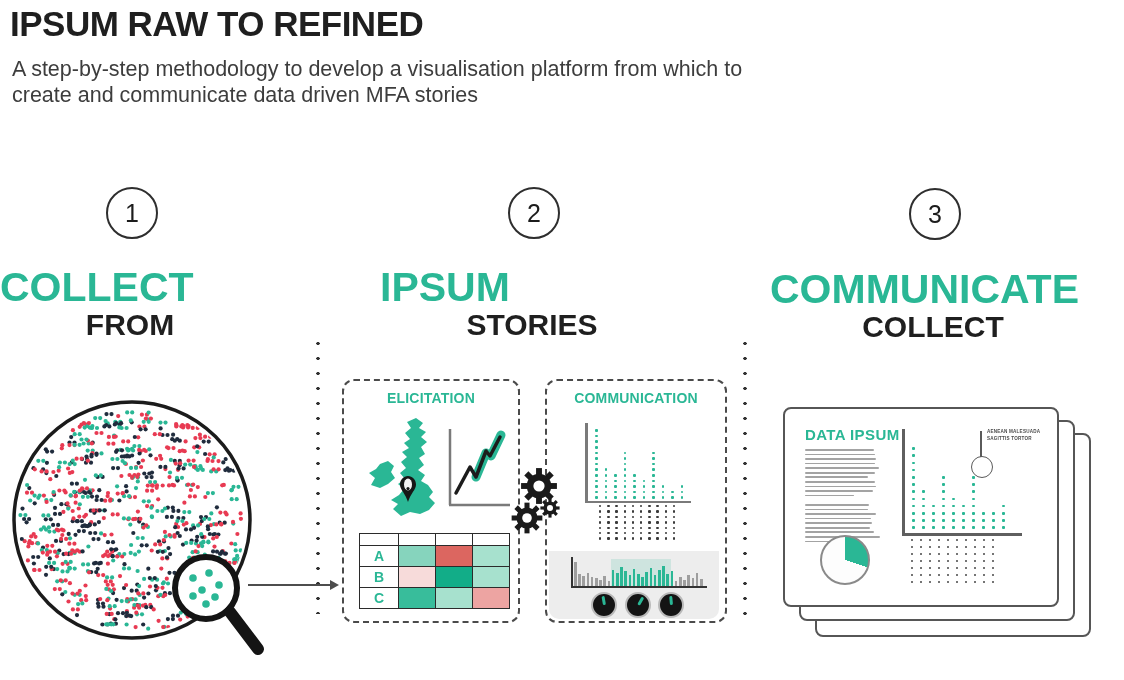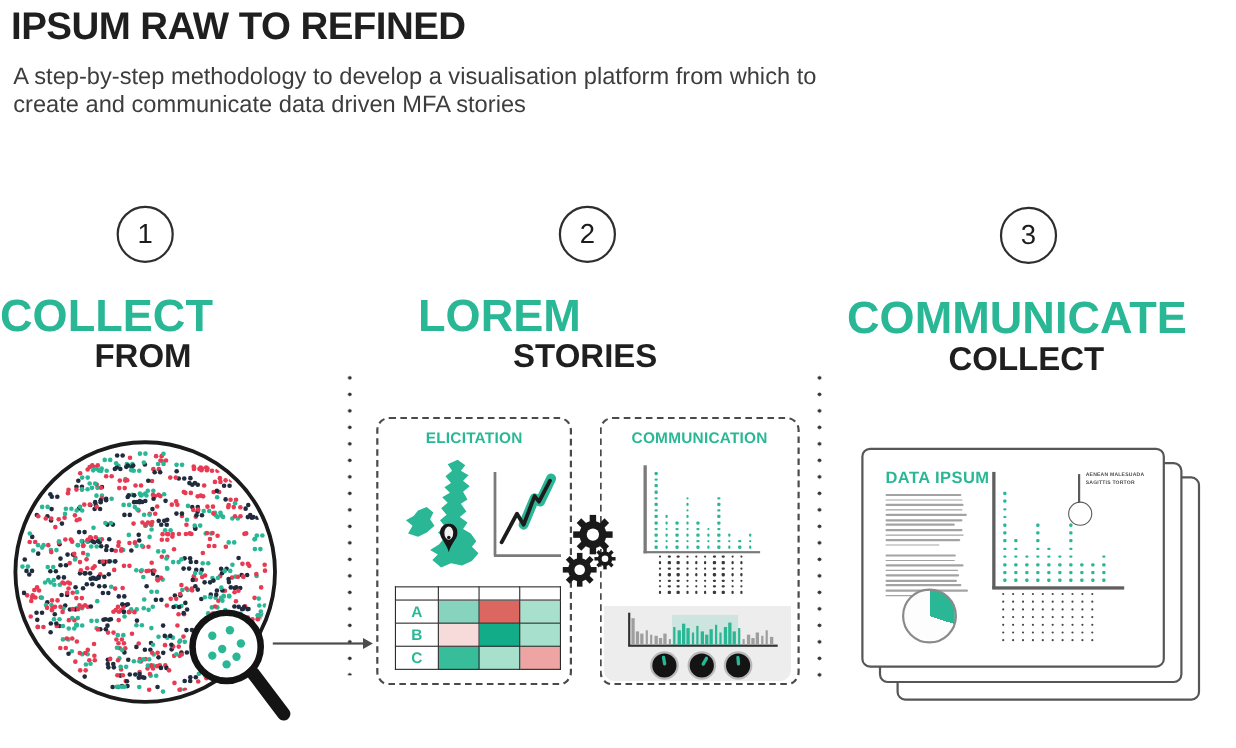--- a/index.html
+++ b/index.html
@@ -61,21 +61,21 @@
     </div>
   <div class="abs step-circle" style="left:508px;top:187px;">
     <span>2</span>
     </div>
   <div class="abs step-circle" style="left:909px;top:188px;">
     <span>3</span>
     </div>
 
   <div class="abs step-title" style="left:0px;top:264px;width:260px;">COLLECT</div>
   <div class="abs step-sub" style="left:0px;top:308px;width:260px;">FROM</div>
-  <div class="abs step-title" style="left:380px;top:264px;width:304px;">LOREM</div>
+  <div class="abs step-title" style="left:380px;top:264px;width:304px;">IPSUM</div>
   <div class="abs step-title" style="left:770px;top:266px;width:326px;">COMMUNICATE</div>
   <div class="abs step-sub" style="left:380px;top:308px;width:304px;">STORIES</div>
   <div class="abs step-sub" style="left:770px;top:310px;width:326px;">COLLECT</div>
 
   <div class="abs vsep" style="left:316px;top:336px;height:278px;"></div>
   <div class="abs vsep" style="left:743px;top:336px;height:284px;"></div>
 
   <svg class="abs" id="collect-svg" style="left:6px;top:386px;" width="290" height="290" viewBox="0 0 290 290">
     <defs>
         <clipPath id="bigclip">

